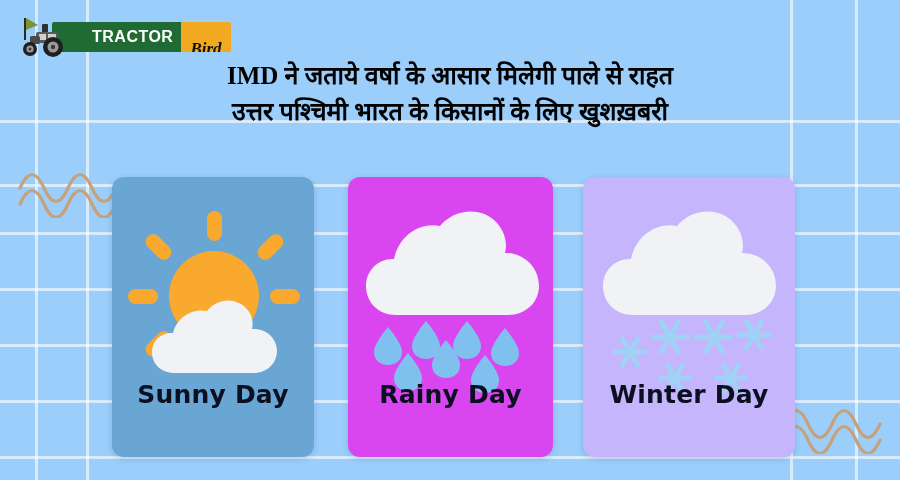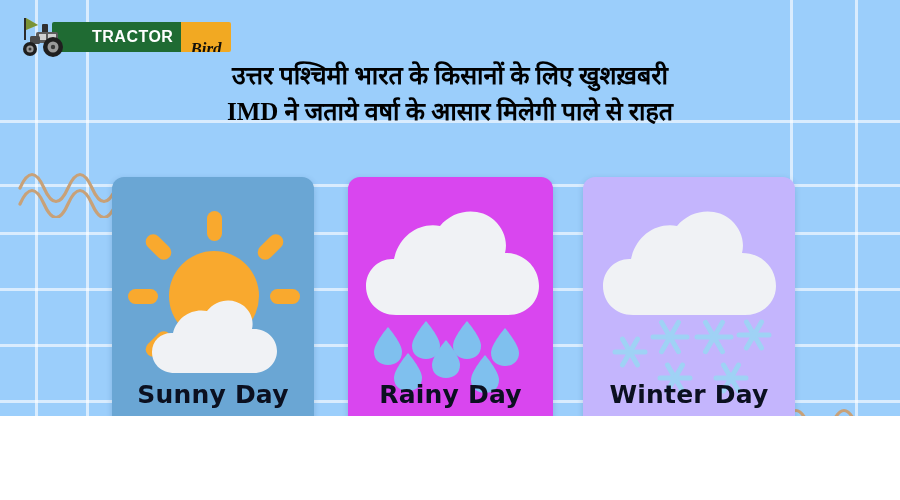--- a/index.html
+++ b/index.html
@@ -10,21 +10,21 @@
   body {
     width: 900px;
     height: 500px;
     overflow: hidden;
     font-family: "Liberation Sans", "DejaVu Sans", sans-serif;
   }
 
   #banner {
     position: relative;
     width: 900px;
-    height: 416px;
+    height: 480px;
     background: #9bcefb;
     overflow: hidden;
   }
 
   
   .grid-layer {
     position: absolute;
     inset: 0;
     pointer-events: none;
     z-index: 1;
@@ -199,22 +199,22 @@
       <circle cx="18" cy="35" r="3.6" fill="#9a9a9a"></circle>
       <circle cx="18" cy="35" r="1.5" fill="#3a3a3a"></circle>
     </svg>
     <div id="logo-wordmark">
       <span id="logo-tractor-word">TRACTOR</span>
       <span id="logo-bird-word">Bird</span>
     </div>
   </div>
 
   <div id="headline">
+    <span class="line">IMD ने जताये वर्षा के आसार मिलेगी पाले से राहत</span>
     <span class="line">उत्तर पश्चिमी भारत के किसानों के लिए खुशख़बरी</span>
-    <span class="line">IMD ने जताये वर्षा के आसार मिलेगी पाले से राहत</span>
   </div>
 
   <div id="cards">
 
     <div class="wcard" id="card-sunny">
       <div class="card-art">
         <svg width="202" height="200" viewBox="0 0 202 200">
           <g fill="#f9a92e">
             <rect x="95" y="16" width="15" height="30" rx="7.5"></rect>
             <rect x="39" y="37" width="15" height="30" rx="7.5" transform="rotate(-45 46.5 52)"></rect>

